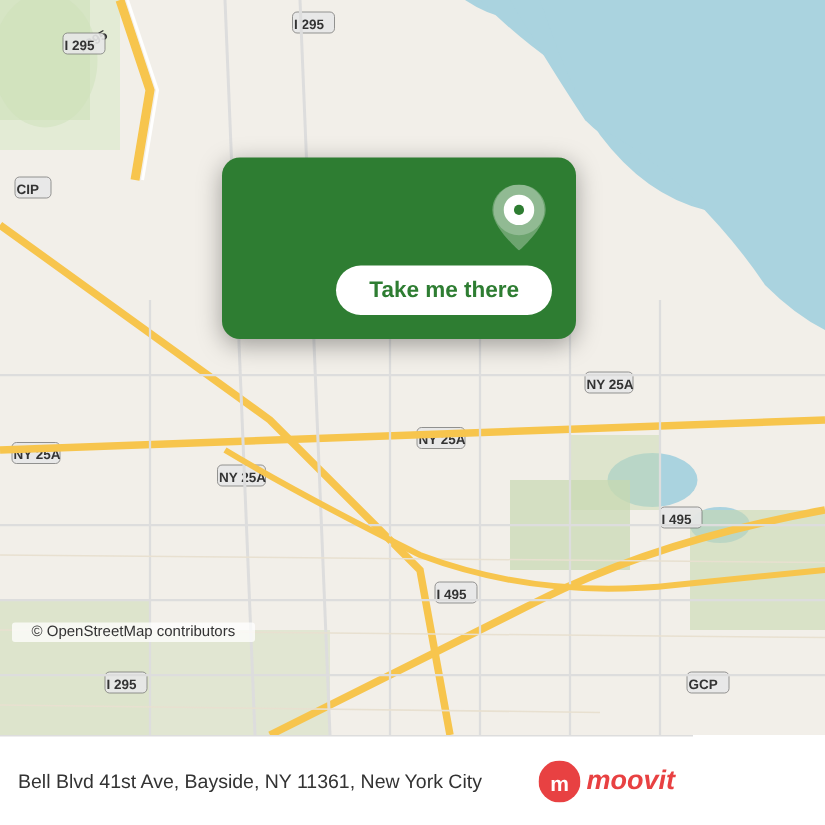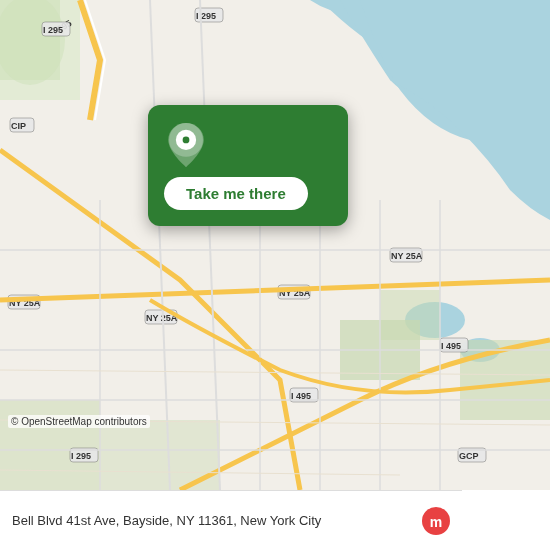--- a/index.html
+++ b/index.html
@@ -24,26 +24,26 @@
       position: absolute;
       top: 0; left: 0;
       width: 100%; height: 100%;
     }
 
     
     #action-card {
       position: absolute;
       top: 105px;
       left: 148px;
-      width: 200px;
+      width: 236px;
       background: #2e7d32;
       border-radius: 12px;
       display: flex;
       flex-direction: column;
-      align-items: flex-start;
+      align-items: flex-end;
       padding: 18px 16px 16px;
       box-shadow: 0 4px 16px rgba(0,0,0,0.35);
     }
 
     #pin-icon {
       width: 44px;
       height: 44px;
       margin-bottom: 10px;
     }
 
@@ -94,21 +94,21 @@
       font-style: italic;
     }
 
     #osm-credit {
       position: absolute;
       bottom: 62px;
       left: 8px;
       font-size: 10px;
       color: #333;
       background: rgba(255,255,255,0.75);
-      padding: 1px 3px;
+      padding: 1px 13px;
       border-radius: 2px;
     }
   </style>
 </head>
 <body>
 
 <div id="map-container">
 
   <svg id="map-svg" viewBox="0 0 550 490" xmlns="http://www.w3.org/2000/svg">
 
@@ -221,14 +221,15 @@
 
 <div id="bottom-bar">
   <span id="address-text">Bell Blvd 41st Ave, Bayside, NY 11361, New York City</span>
 
   <div id="moovit-logo">
 
     <svg id="moovit-icon" viewBox="0 0 28 28" xmlns="http://www.w3.org/2000/svg">
       <circle cx="14" cy="14" r="14" fill="#e84142"></circle>
       <text x="14" y="20" text-anchor="middle" font-size="14" font-weight="bold" fill="white" font-family="Arial">m</text>
     </svg>
+    <span id="moovit-text">moovit</span>
   </div>
 </div>
 
 </body></html>

